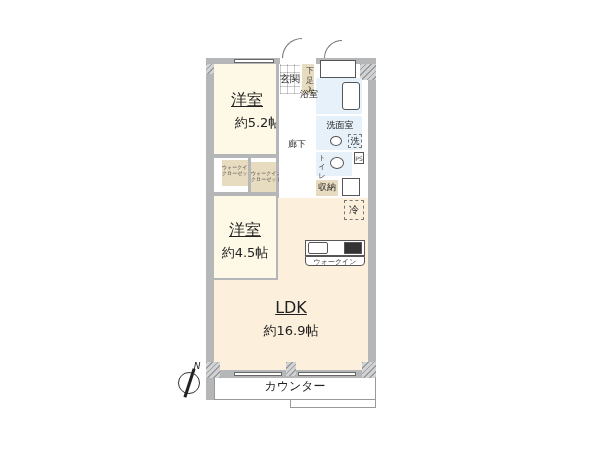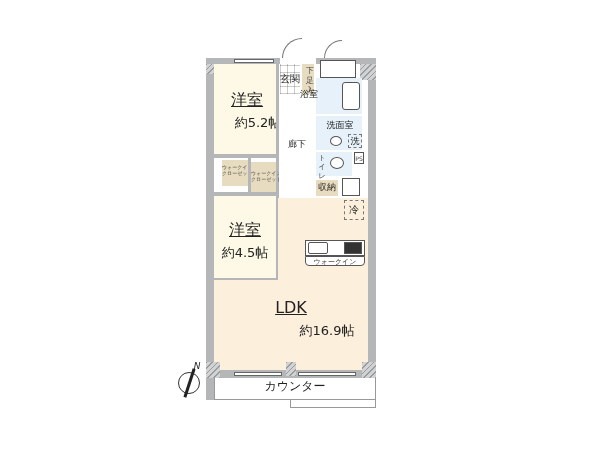--- a/index.html
+++ b/index.html
@@ -88,21 +88,21 @@
 
 <div class="abs room-peach" style="left:214px;top:198px;width:154px;height:180px;clip-path:polygon(64px 0,154px 0,154px 100%,0 100%,0 82px,64px 82px);"></div>
 <div class="dotted" style="left:344px;top:200px;width:20px;height:20px;"></div>
 <div class="label small" style="left:344px;top:205px;width:20px;font-size:10px;">冷</div>
 <div class="fixture" style="left:305px;top:240px;width:60px;height:16px;"></div>
 <div class="fixture" style="left:308px;top:242px;width:20px;height:12px;border-radius:2px;"></div>
 <div class="fixture" style="left:344px;top:242px;width:18px;height:12px;background:#333;"></div>
 <div class="fixture" style="left:305px;top:256px;width:60px;height:10px;border-radius:0 0 4px 4px;"></div>
 <div class="label tiny" style="left:305px;top:258px;width:60px;font-size:7px;">ウォークイン</div>
 <div class="label big" style="left:261px;top:300px;width:60px;">LDK</div>
-<div class="label mid" style="left:256px;top:324px;width:70px;margin-left:36px;">約16.9帖</div>
+<div class="label mid" style="left:256px;top:324px;width:70px;">約16.9帖</div>
 
 <div class="abs wall" style="left:206px;top:370px;width:170px;height:8px;"></div>
 <div class="abs hatch" style="left:206px;top:362px;width:14px;height:16px;"></div>
 <div class="abs hatch" style="left:362px;top:362px;width:14px;height:16px;"></div>
 <div class="abs hatch" style="left:286px;top:362px;width:10px;height:14px;"></div>
 <div class="window" style="left:234px;top:372px;width:48px;height:4px;"></div>
 <div class="window" style="left:298px;top:372px;width:58px;height:4px;"></div>
 
 <div class="abs room-white" style="left:214px;top:378px;width:162px;height:22px;border:1px solid #999;border-top:none;"></div>
 <div class="abs room-white" style="left:290px;top:400px;width:86px;height:8px;border:1px solid #999;border-top:none;"></div>

